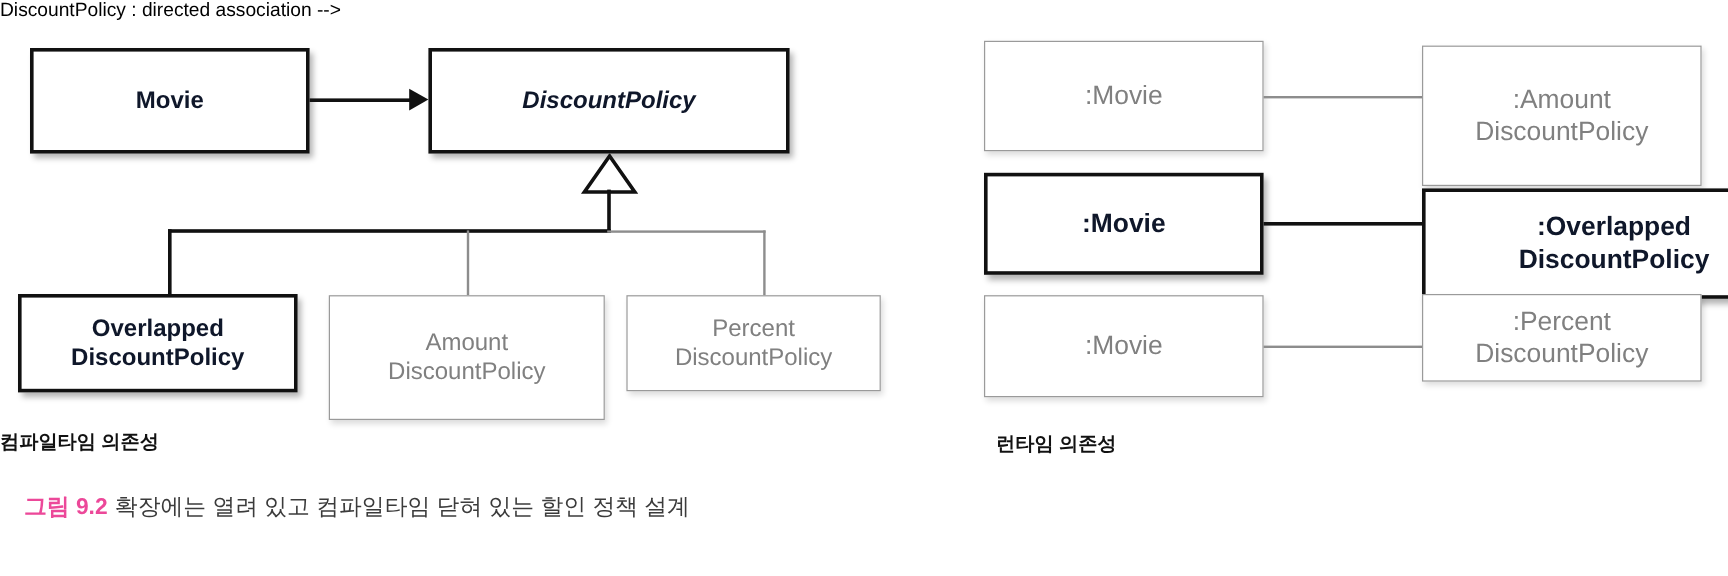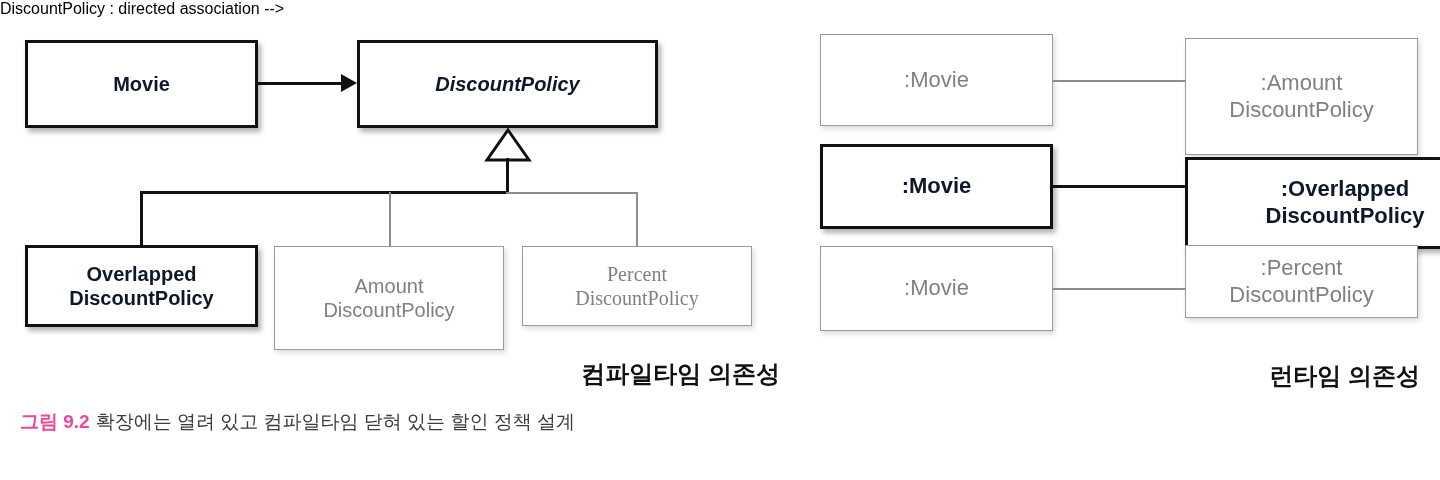--- a/index.html
+++ b/index.html
@@ -73,22 +73,22 @@
   }
 
   
   .gen-triangle {
     position: absolute;
   }
 
   
   .panel-caption {
     position: absolute;
-    text-align: right;
-    font-size: 24px;
+    text-align: left;
+    font-size: 16px;
     font-weight: 700;
     color: #111111;
     white-space: nowrap;
   }
   .fig-caption {
     position: absolute;
     font-size: 19px;
     color: #3b3b3b;
     white-space: nowrap;
   }
@@ -129,31 +129,31 @@
     
     <div class="edge h-black" style="left:140px; top:191px; width:369px;"></div>
     <div class="edge h-grey" style="left:506px; top:192px; width:132px;"></div>
 
     
     <div class="edge v-black" style="left:140px; top:191px; height:55px;"></div>
     <div class="edge v-grey" style="left:389px; top:192px; height:55px;"></div>
     <div class="edge v-grey" style="left:636px; top:192px; height:55px;"></div>
 
     
-    <div class="node active fs-20" style="left:25px; top:245px; width:233px; height:82px;">
+    <div class="node active fs-20" style="left:15px; top:245px; width:233px; height:82px;">
       <span class="label">Overlapped
 DiscountPolicy</span>
     </div>
 
     <div class="node dim fs-20" style="left:274px; top:246px; width:230px; height:104px;">
       <span class="label">Amount
 DiscountPolicy</span>
     </div>
 
-    <div class="node dim fs-20" style="left:522px; top:246px; width:230px; height:80px;font-family:Liberation Serif, serif;">
+    <div class="node dim fs-20" style="left:522px; top:246px; width:212px; height:80px;">
       <span class="label">Percent
 DiscountPolicy</span>
     </div>
 
     
     <div class="panel-caption" style="left:0px; top:358px; width:780px;">컴파일타임 의존성</div>
   </div>
 
   <div>
 

